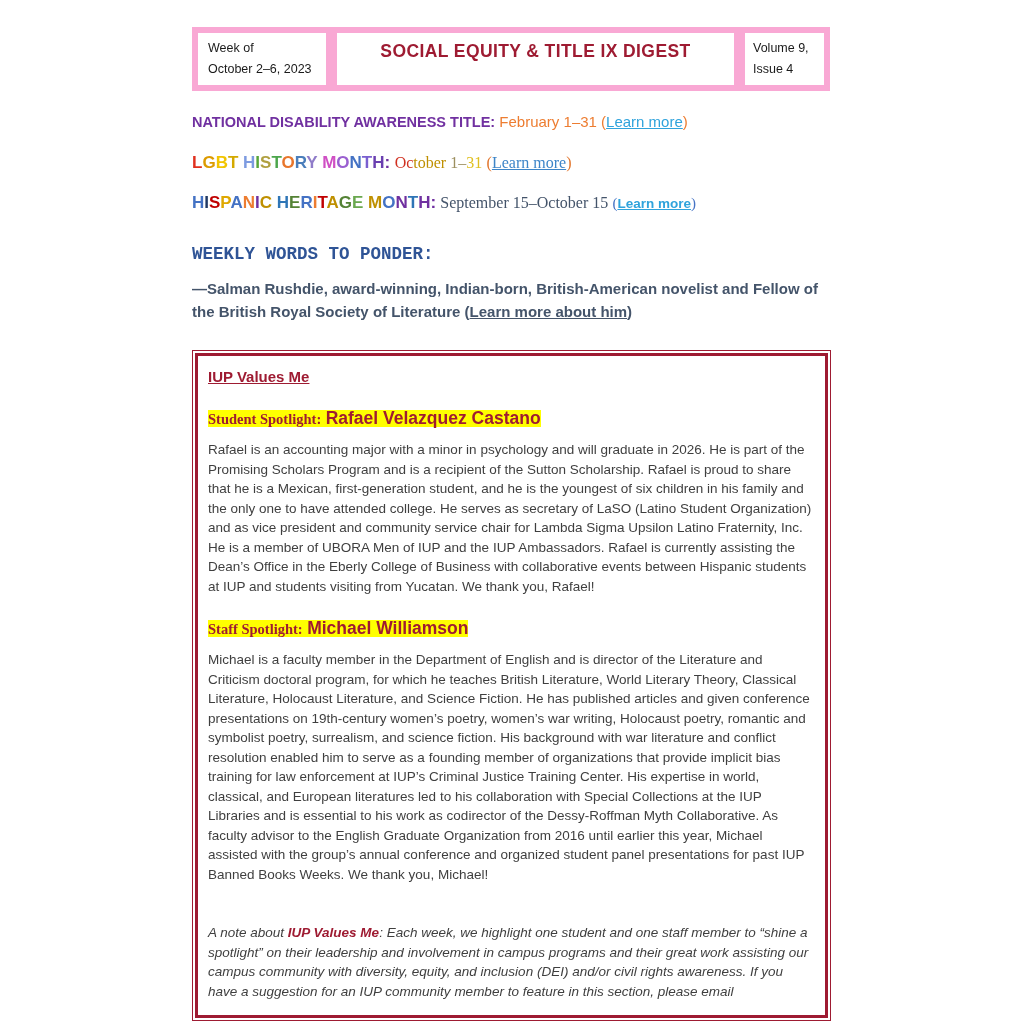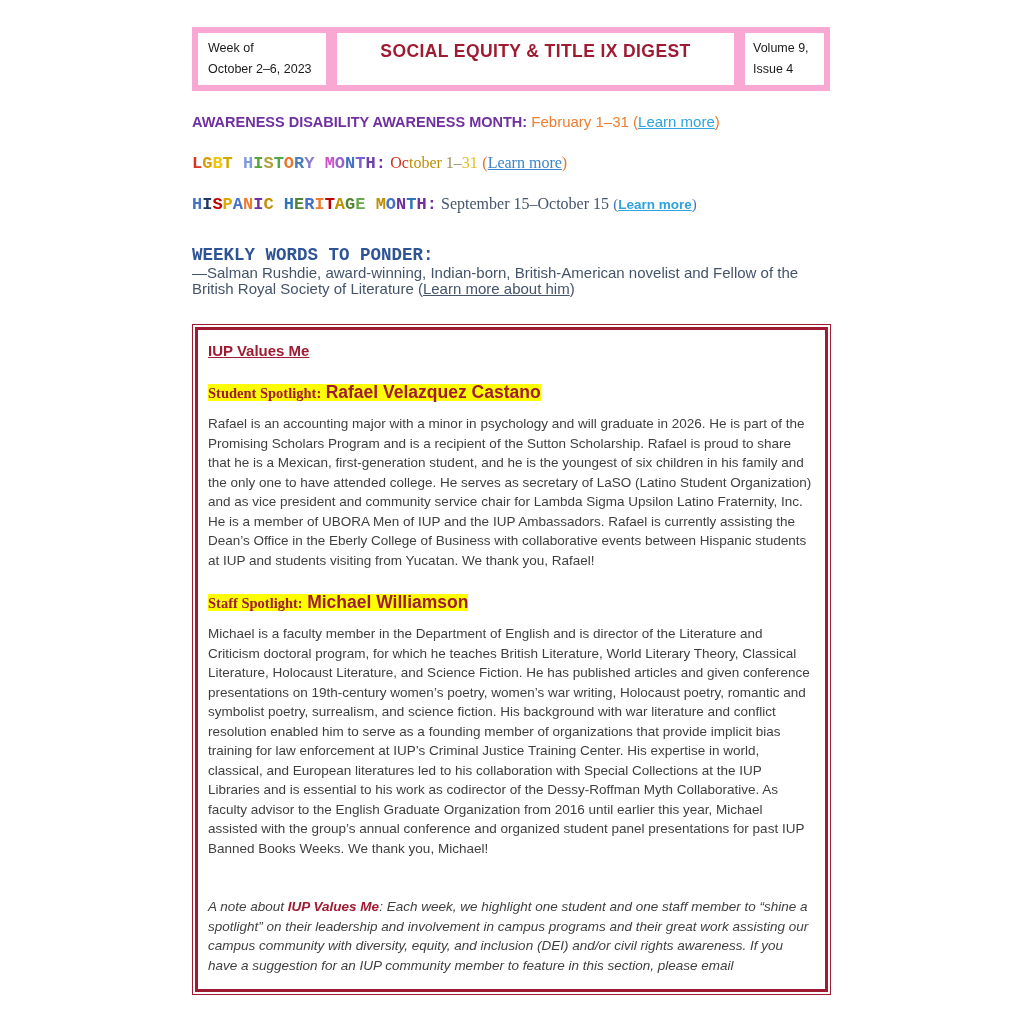--- a/index.html
+++ b/index.html
@@ -15,32 +15,32 @@
   .cell-title .title-text { font-size: 17.5px; font-weight: bold; letter-spacing: 0.4px; color: #9e1b32; text-align: center; }
   .cell-volume { width: 91px; margin-left: -1px; padding: 5px 8px; font-size: 12.5px; line-height: 21px; color: #1a1a1a; }
 
   
   .month-line { margin-top: 21px; font-size: 15px; line-height: 19px; white-space: nowrap; }
   .m1-label { font-weight: bold; font-size: 14.5px; color: #7030a0; }
   .m1-dates { color: #ed7d31; }
   .m1-paren { color: #ed7d31; }
   .link-teal { color: #2fa3dc; text-decoration: underline; cursor: pointer; }
   .m2 { font-size: 16px; }
-  .m2-label, .m3-label { font-family: Liberation Mono, monospace; font-weight: bold; font-size: 17px; }
+  .m2-label, .m3-label { font-family: Liberation Sans, sans-serif; font-weight: bold; font-size: 17px; }
   .m2-dates { font-family: "Liberation Serif", serif; font-size: 16px; }
   .m2-paren { font-family: "Liberation Serif", serif; color: #e2762d; }
   .link-serif-blue { font-family: "Liberation Serif", serif; color: #3d85c8; text-decoration: underline; cursor: pointer; }
   .m3-dates { font-family: "Liberation Serif", serif; font-size: 16px; color: #44546a; }
   .m3-paren { font-family: "Liberation Serif", serif; color: #4472c4; }
   .m3-link { font-weight: bold; font-size: 13.5px; }
 
   
   .ponder-heading { margin-top: 31px; font-family: Liberation Mono, monospace; font-weight: bold; font-size: 17.5px; color: #2f5496; }
   .quote { margin-top: 18px; font-family: "Liberation Serif", serif; font-size: 15.5px; line-height: 24px; color: #44546a; width: 639px; }
-  .attribution { margin-top: 0; font-size: 15px; line-height: 16px; color: #44546a; width: 639px; }
+  .attribution { margin-top: 13px; font-size: 15px; line-height: 23px; color: #44546a; width: 639px; font-weight: bold; }
   .attribution a { color: #44546a; text-decoration: underline; cursor: pointer; }
 
   
   .values-box-outer { margin-top: 27px; border: 1px solid #9e1b32; padding: 2px; width: 639px; }
   .values-box-inner { border: 3px solid #9e1b32; padding: 12px 10px 14px 10px; }
   .values-title { font-weight: bold; font-size: 15px; color: #9e1b32; text-decoration: underline; }
   .spotlight-line { margin-top: 22px; }
   .hl { background: #ffff00; }
   .spot-label { font-family: "Liberation Serif", serif; font-weight: bold; font-size: 14.5px; color: #9e1b32; }
   .spot-name { font-weight: bold; font-size: 17.5px; color: #9e1b32; }
@@ -61,21 +61,21 @@
     <div class="cell cell-title">
       <span class="title-text">SOCIAL EQUITY &amp; TITLE IX DIGEST</span>
     </div>
     <div class="cell cell-volume">
       <div>Volume 9,</div>
       <div>Issue 4</div>
     </div>
   </div>
 
   <div class="month-line">
-    <span class="m1-label">AWARENESS DISABILITY AWARENESS MONTH:</span>
+    <span class="m1-label">NATIONAL DISABILITY AWARENESS TITLE:</span>
     <span class="m1-dates">February 1–31</span>
     <span class="m1-paren">(</span><a class="link-teal">Learn more</a><span class="m1-paren">)</span>
   </div>
 
   <div class="month-line m2">
     <span class="m2-label"><span style="color: rgb(224, 48, 30);">L</span><span style="color: rgb(220, 155, 0);">G</span><span style="color: rgb(242, 197, 0);">B</span><span style="color: rgb(212, 169, 0);">T</span><span> </span><span style="color: rgb(125, 155, 224);">H</span><span style="color: rgb(87, 166, 57);">I</span><span style="color: rgb(176, 160, 64);">S</span><span style="color: rgb(76, 166, 76);">T</span><span style="color: rgb(232, 118, 44);">O</span><span style="color: rgb(74, 126, 187);">R</span><span style="color: rgb(143, 124, 201);">Y</span><span> </span><span style="color: rgb(207, 79, 196);">M</span><span style="color: rgb(154, 95, 208);">O</span><span style="color: rgb(68, 114, 196);">N</span><span style="color: rgb(122, 95, 208);">T</span><span style="color: rgb(106, 63, 176);">H</span><span style="color: rgb(112, 48, 160);">:</span></span>
     <span class="m2-dates"><span style="color: rgb(208, 48, 32); margin-top: 27px;">Oc</span><span style="color: rgb(191, 144, 0);">tober</span><span style="color: rgb(156, 143, 95);"> 1–</span><span style="color: rgb(224, 192, 32);">31</span></span>
     <span class="m2-paren">(</span><a class="link-serif-blue">Learn more</a><span class="m2-paren">)</span>
   </div>
 

